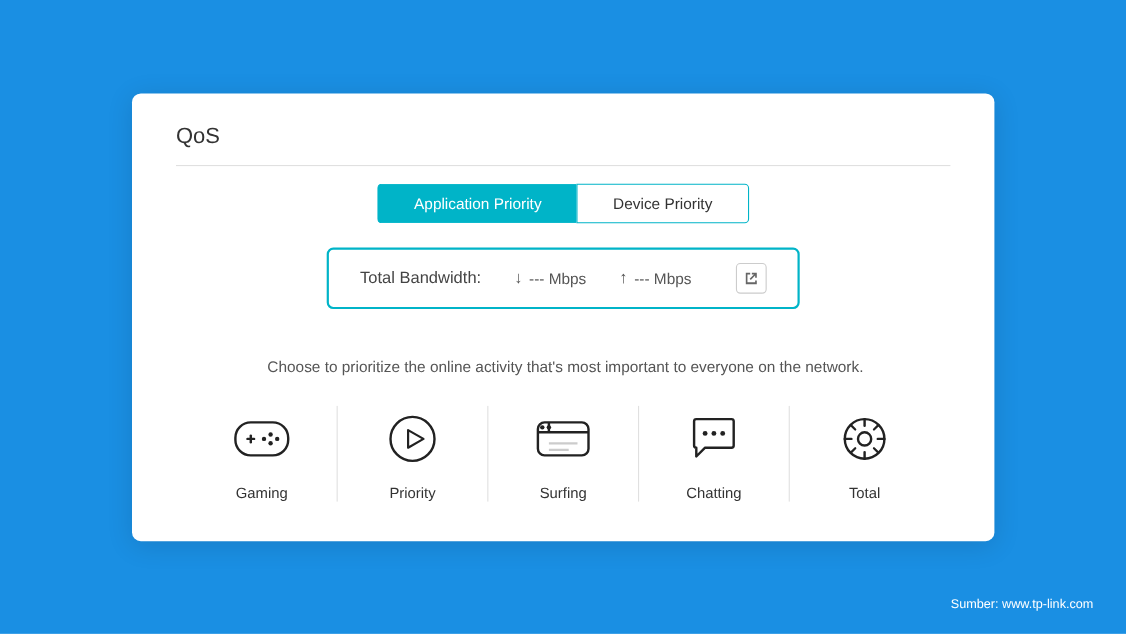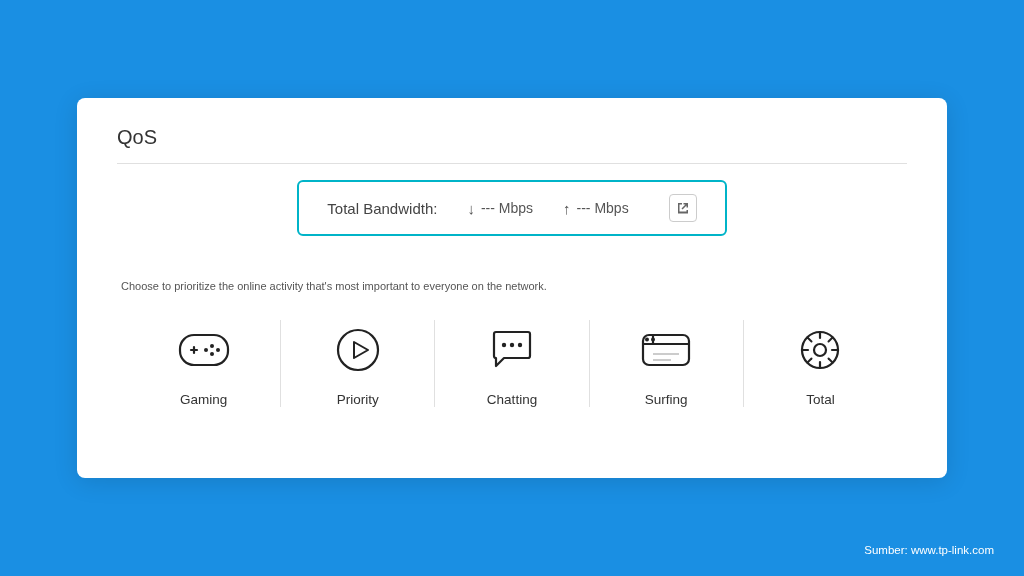--- a/index.html
+++ b/index.html
@@ -11,21 +11,21 @@
       display: flex;
       align-items: center;
       justify-content: center;
       font-family: Arial, sans-serif;
       overflow: hidden;
     }
 
     .main-card {
       background: #fff;
       border-radius: 8px;
-      width: 870px;
+      width: 784px;
       min-height: 380px;
       padding: 28px 40px 36px 40px;
       box-shadow: 0 4px 24px rgba(0,0,0,0.12);
       position: relative;
     }
 
     .qos-title {
       font-size: 20px;
       color: #333;
       font-weight: 400;
@@ -109,24 +109,24 @@
       border-radius: 4px;
       display: flex;
       align-items: center;
       justify-content: center;
       cursor: pointer;
       color: #666;
       font-size: 13px;
     }
 
     .description {
-      font-size: 11px;
+      font-size: 14px;
       color: #555;
       margin-bottom: 28px;
-      text-align: left;
+      text-align: center;
       padding-left: 4px;
       margin-top: 44px;
     }
 
     .icons-row {
       display: flex;
       align-items: flex-start;
       justify-content: space-around;
       padding: 0 10px;
     }
@@ -163,20 +163,24 @@
   </style>
 </head>
 <body>
 
 <div style="position:relative; width:1024px; height:576px; background:#1a8fe3; display:flex; align-items:center; justify-content:center;">
 
   <div class="main-card">
 
     <div class="qos-title">QoS</div>
 
+    <div class="tabs-row">
+      <div class="tab active">Application Priority</div>
+      <div class="tab">Device Priority</div>
+    </div>
 
     <div class="bandwidth-row">
       <div class="bandwidth-box">
         <span class="bandwidth-label">Total Bandwidth:</span>
         <span class="bw-item">
           <span class="bw-arrow">↓</span>
           <span>--- Mbps</span>
         </span>
         <span class="bw-item">
           <span class="bw-arrow">↑</span>
@@ -216,43 +220,43 @@
           <svg width="52" height="52" viewBox="0 0 52 52" fill="none" xmlns="http://www.w3.org/2000/svg">
             <circle cx="26" cy="26" r="20" stroke="#222" stroke-width="2.2" fill="none"></circle>
             <polygon points="22,18 36,26 22,34" stroke="#222" stroke-width="2" fill="none" stroke-linejoin="round"></polygon>
           </svg>
         </div>
         <span class="icon-label">Priority</span>
       </div>
 
       <div class="icon-item">
         <div class="icon-svg">
-          <svg width="52" height="52" viewBox="0 0 52 52" fill="none" xmlns="http://www.w3.org/2000/svg">
-            <path d="M8 10 Q8 8 10 8 L42 8 Q44 8 44 10 L44 32 Q44 34 42 34 L18 34 L10 42 L10 34 L10 34 Q8 34 8 32 Z" stroke="#222" stroke-width="2.2" fill="none" stroke-linejoin="round"></path>
-            <circle cx="18" cy="21" r="2.2" fill="#222"></circle>
-            <circle cx="26" cy="21" r="2.2" fill="#222"></circle>
-            <circle cx="34" cy="21" r="2.2" fill="#222"></circle>
-          </svg>
-        </div>
-        <span class="icon-label">Chatting</span>
-      </div>
-
-      <div class="icon-item">
-        <div class="icon-svg">
           <svg width="58" height="52" viewBox="0 0 58 46" fill="none" xmlns="http://www.w3.org/2000/svg">
             <rect x="6" y="8" width="46" height="30" rx="6" stroke="#222" stroke-width="2.2" fill="none"></rect>
             <line x1="6" y1="17" x2="52" y2="17" stroke="#222" stroke-width="2.2"></line>
             <line x1="16" y1="8" x2="16" y2="17" stroke="#222" stroke-width="2.2"></line>
             <circle cx="10" cy="12.5" r="2" fill="#222"></circle>
             <circle cx="16" cy="12.5" r="2" fill="#222"></circle>
             <line x1="16" y1="27" x2="42" y2="27" stroke="#ccc" stroke-width="2"></line>
             <line x1="16" y1="33" x2="34" y2="33" stroke="#ccc" stroke-width="2"></line>
           </svg>
         </div>
         <span class="icon-label">Surfing</span>
+      </div>
+
+      <div class="icon-item">
+        <div class="icon-svg">
+          <svg width="52" height="52" viewBox="0 0 52 52" fill="none" xmlns="http://www.w3.org/2000/svg">
+            <path d="M8 10 Q8 8 10 8 L42 8 Q44 8 44 10 L44 32 Q44 34 42 34 L18 34 L10 42 L10 34 L10 34 Q8 34 8 32 Z" stroke="#222" stroke-width="2.2" fill="none" stroke-linejoin="round"></path>
+            <circle cx="18" cy="21" r="2.2" fill="#222"></circle>
+            <circle cx="26" cy="21" r="2.2" fill="#222"></circle>
+            <circle cx="34" cy="21" r="2.2" fill="#222"></circle>
+          </svg>
+        </div>
+        <span class="icon-label">Chatting</span>
       </div>
 
       <div class="icon-item">
         <div class="icon-svg">
           <svg width="52" height="52" viewBox="0 0 52 52" fill="none" xmlns="http://www.w3.org/2000/svg">
             <circle cx="26" cy="26" r="18" stroke="#222" stroke-width="2.2" fill="none"></circle>
             <circle cx="26" cy="26" r="6" stroke="#222" stroke-width="2.2" fill="none"></circle>
             <line x1="26" y1="8" x2="26" y2="14" stroke="#222" stroke-width="2.2" stroke-linecap="round"></line>
             <line x1="26" y1="38" x2="26" y2="44" stroke="#222" stroke-width="2.2" stroke-linecap="round"></line>
             <line x1="8" y1="26" x2="14" y2="26" stroke="#222" stroke-width="2.2" stroke-linecap="round"></line>

